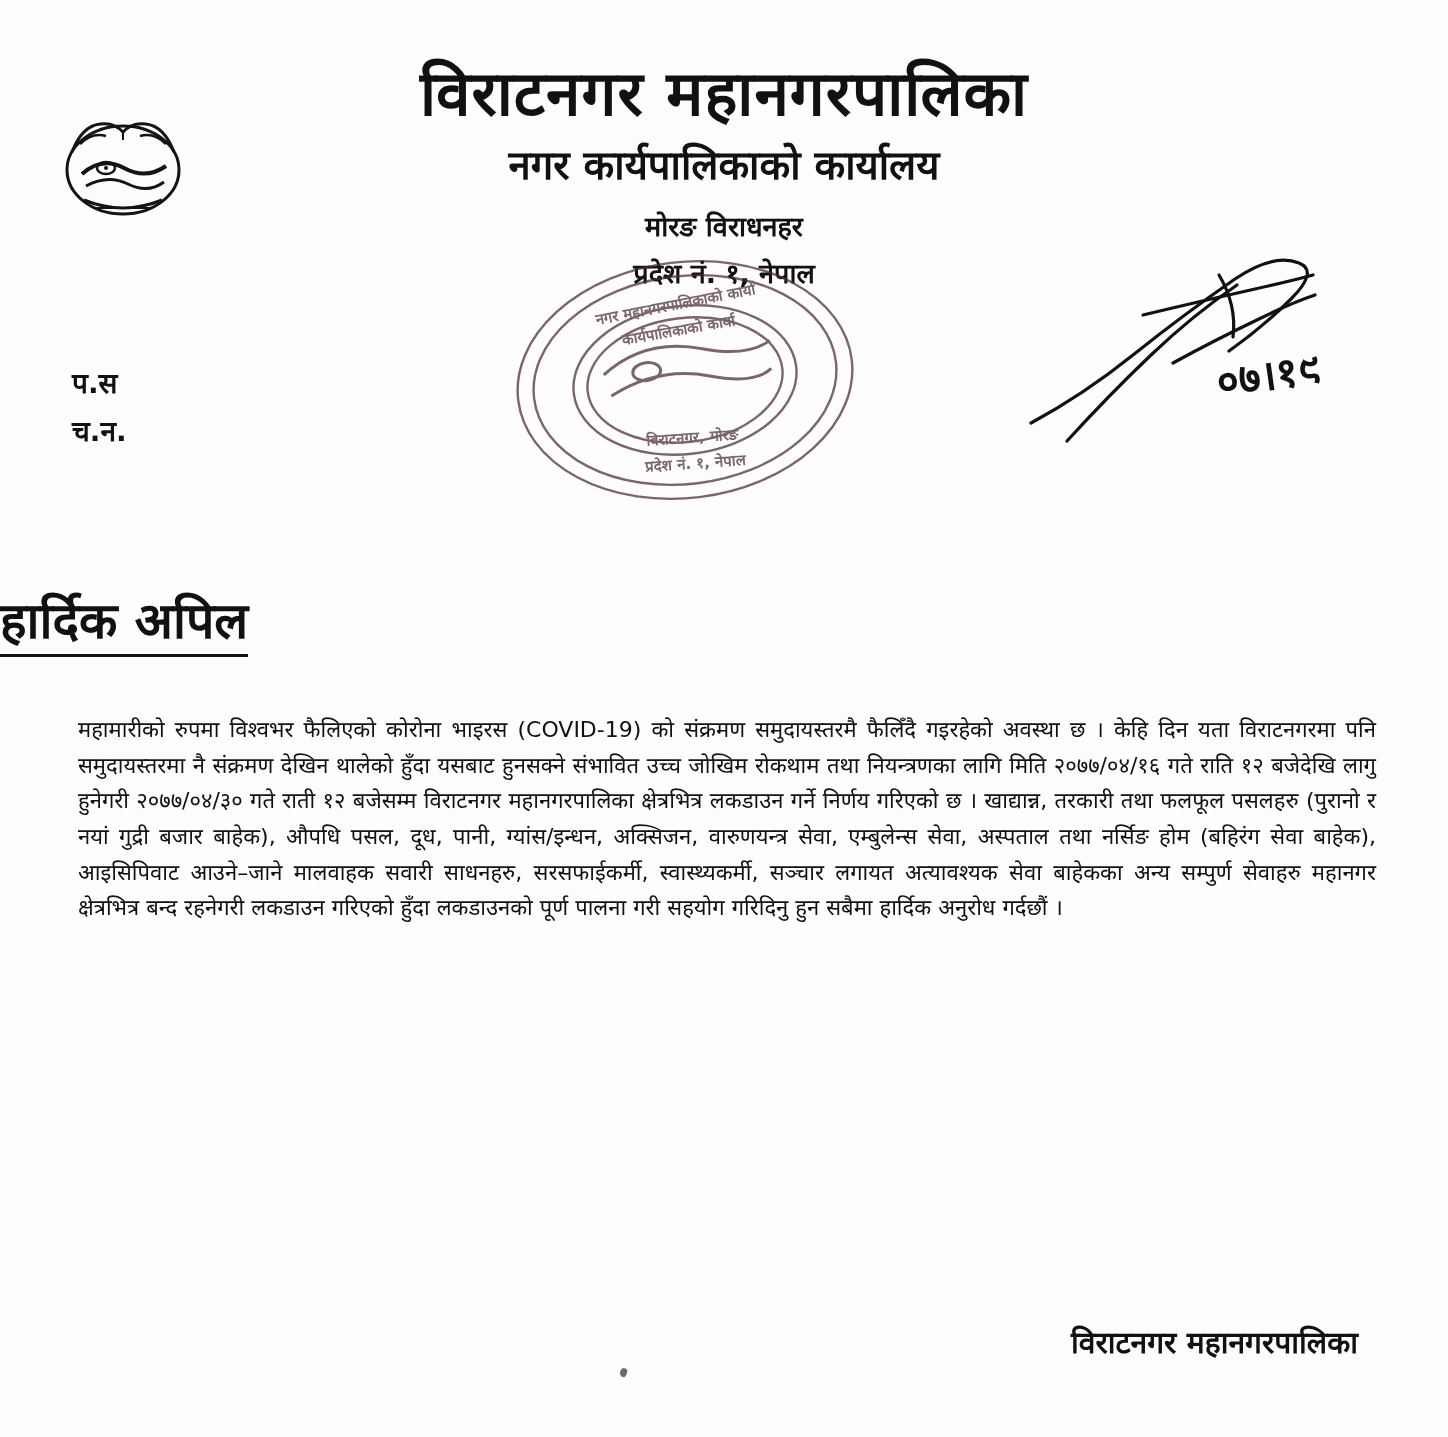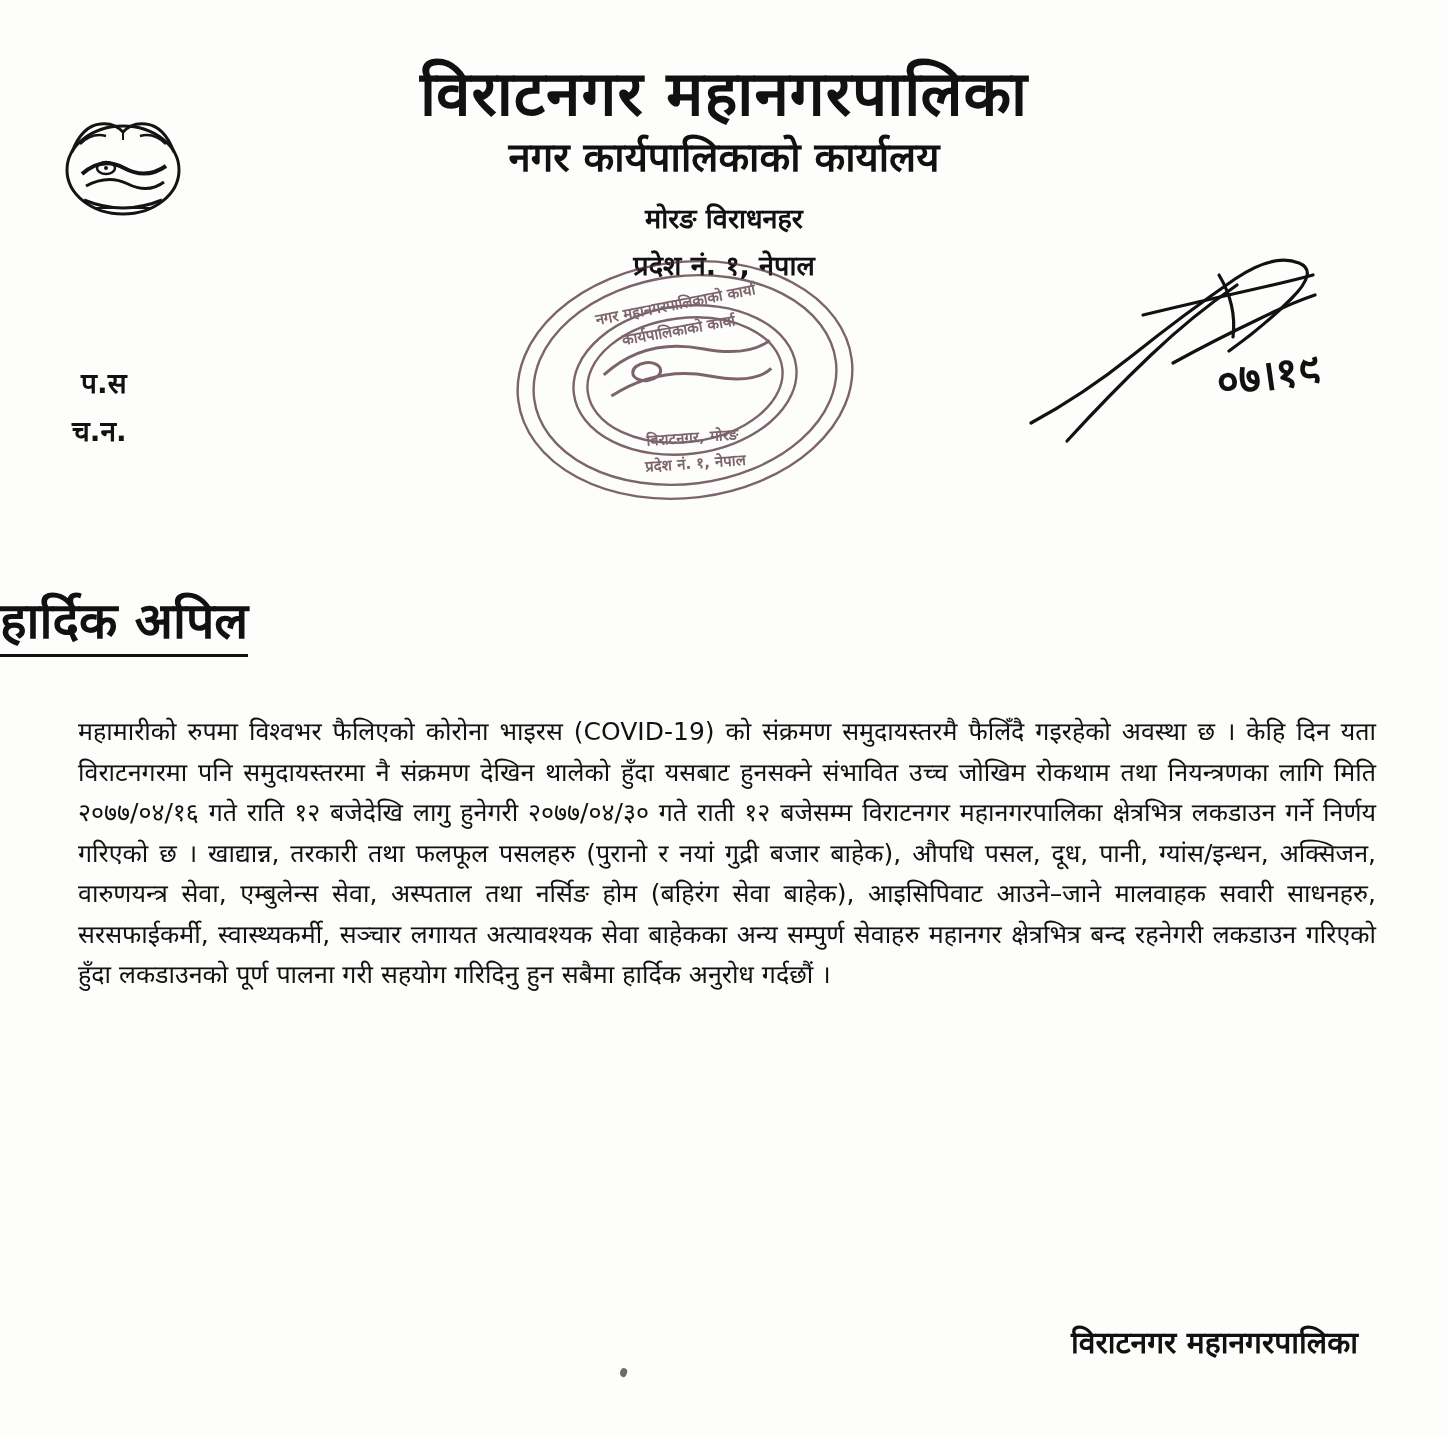--- a/index.html
+++ b/index.html
@@ -34,20 +34,21 @@
   .org-title {
     font-size: 62px;
     font-weight: 700;
     letter-spacing: 1px;
     line-height: 1.1;
     color: #111;
   }
   .org-sub1 {
     font-size: 40px;
     font-weight: 700;
+    margin-top: 8px;
     color: #111;
   }
   .org-sub2 {
     font-size: 27px;
     font-weight: 600;
     margin-top: 16px;
     color: #111;
   }
   .org-sub3 {
     font-size: 27px;
@@ -81,21 +82,20 @@
 
   
   .refs {
     position: absolute;
     left: 72px;
     top: 360px;
     font-size: 28px;
     line-height: 1.7;
     font-weight: 600;
     color: #111;
-    text-align: right;
   }
 
   
   .signature {
     position: absolute;
     right: 95px;
     top: 245px;
     width: 330px;
     height: 200px;
     pointer-events: none;
@@ -127,21 +127,21 @@
     padding-bottom: 4px;
     color: #111;
   }
 
   
   .body-text {
     position: absolute;
     left: 78px;
     right: 72px;
     top: 712px;
-    font-size: 25px;
+    font-size: 22px;
     line-height: 1.62;
     text-align: justify;
     text-justify: inter-word;
     font-weight: 500;
     color: #111;
   }
 
   
   .footer {
     position: absolute;

